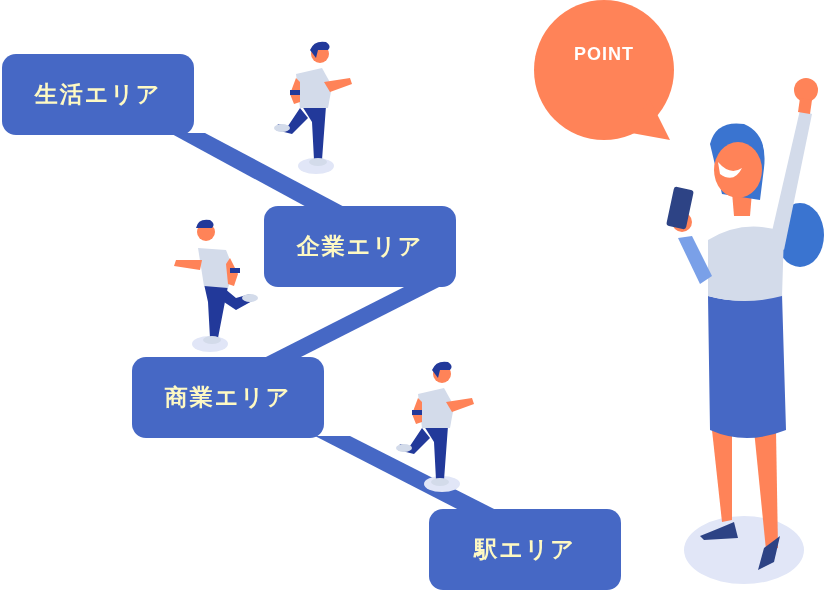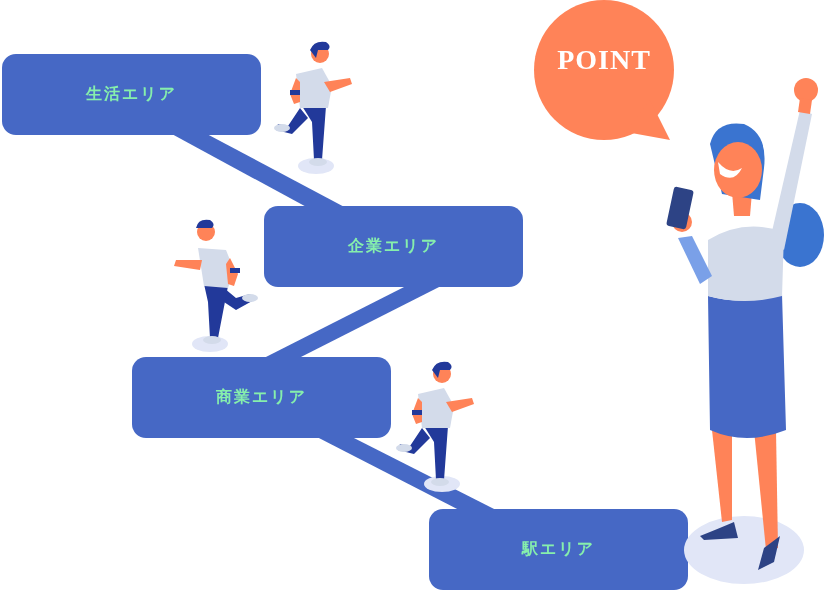--- a/index.html
+++ b/index.html
@@ -1,27 +1,27 @@
 <!DOCTYPE html>
 <html><head>
 <meta charset="utf-8">
 <style>
   html, body { margin: 0; padding: 0; background: #ffffff; }
   body { width: 829px; height: 591px; position: relative; overflow: hidden; font-family: "DejaVu Sans", sans-serif; }
   .stage { position: absolute; left: 0; top: 0; width: 829px; height: 591px; }
   .connectors { position: absolute; left: 0; top: 0; }
   .area-box {
-    position: absolute; width: 259px; height: 81px; border-radius: 14px;
-    background: #4668c5; color: #86efac; display: flex; align-items: center; justify-content: center;
-    font-weight: bold; font-size: 16px; letter-spacing: 2px; cursor: pointer;
+    position: absolute; width: 192px; height: 81px; border-radius: 14px;
+    background: #4668c5; color: #fef9c3; display: flex; align-items: center; justify-content: center;
+    font-weight: bold; font-size: 23px; letter-spacing: 2px; cursor: pointer;
   }
   .fig { position: absolute; }
   .bubble-text {
     position: absolute; left: 533px; top: 44px; width: 142px; text-align: center;
-    color: #ffffff; font-family: Liberation Serif, serif; font-weight: bold; font-size: 28px; letter-spacing: 1px;
+    color: #ffffff; font-family: Liberation Sans, sans-serif; font-weight: bold; font-size: 18px; letter-spacing: 1px;
   }
 </style>
 </head>
 <body>
 
 <div class="stage">
 
   <svg class="connectors" width="829" height="591">
     <polygon points="170,133 205,133 350,210 312,210" fill="#4668c5"></polygon>
     <polygon points="410,284 445,284 295,360 260,360" fill="#4668c5"></polygon>

